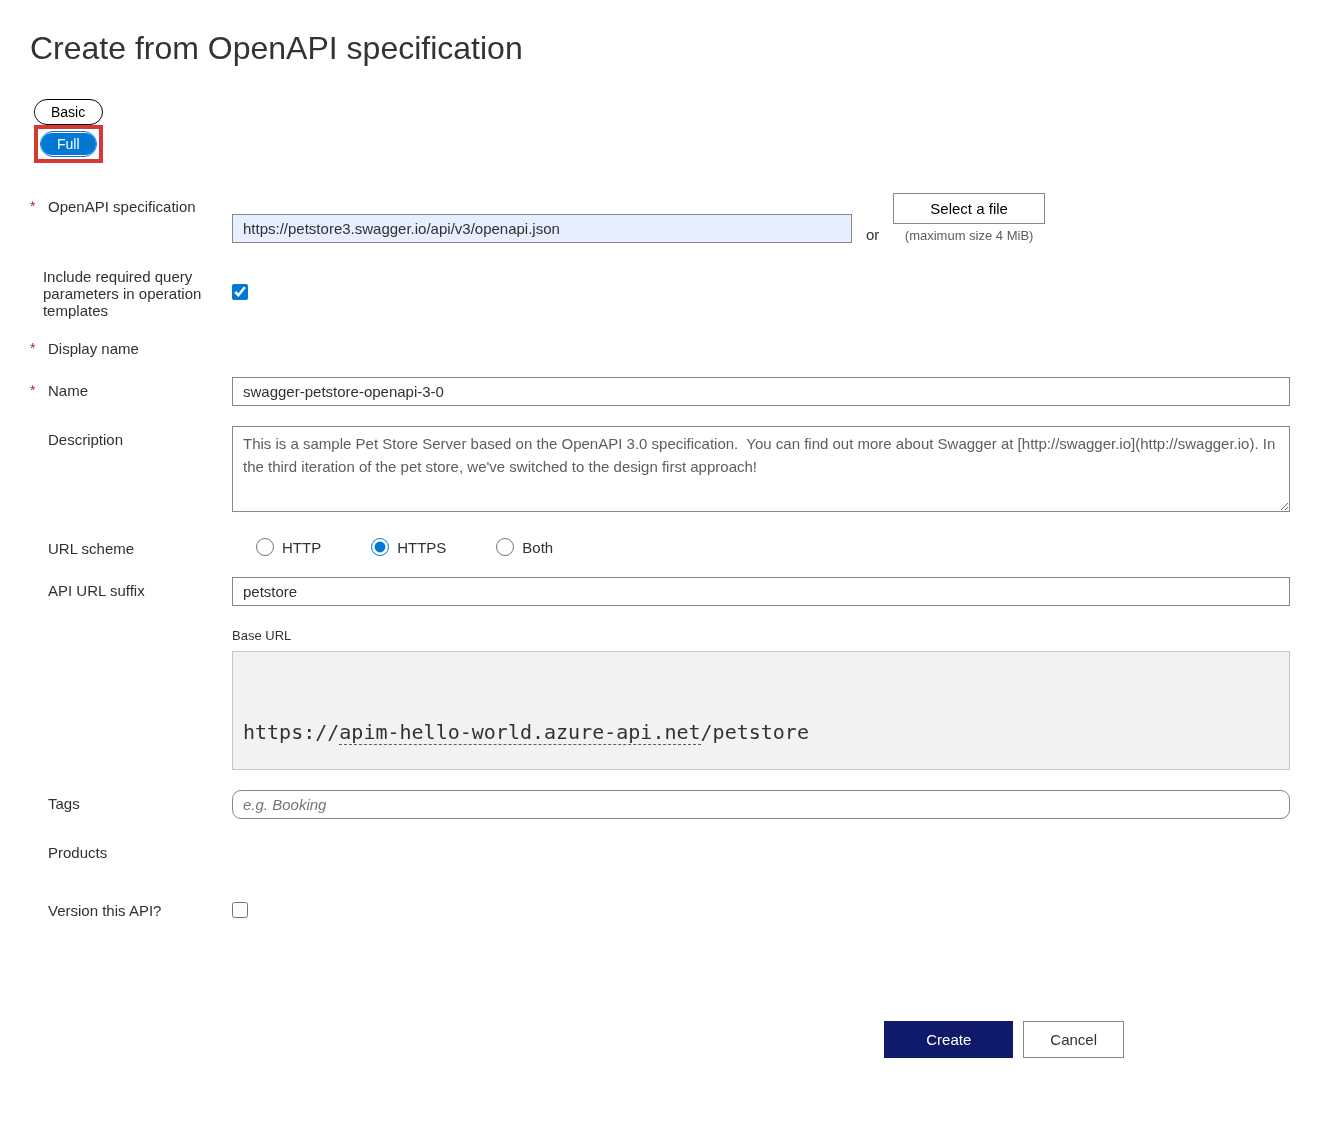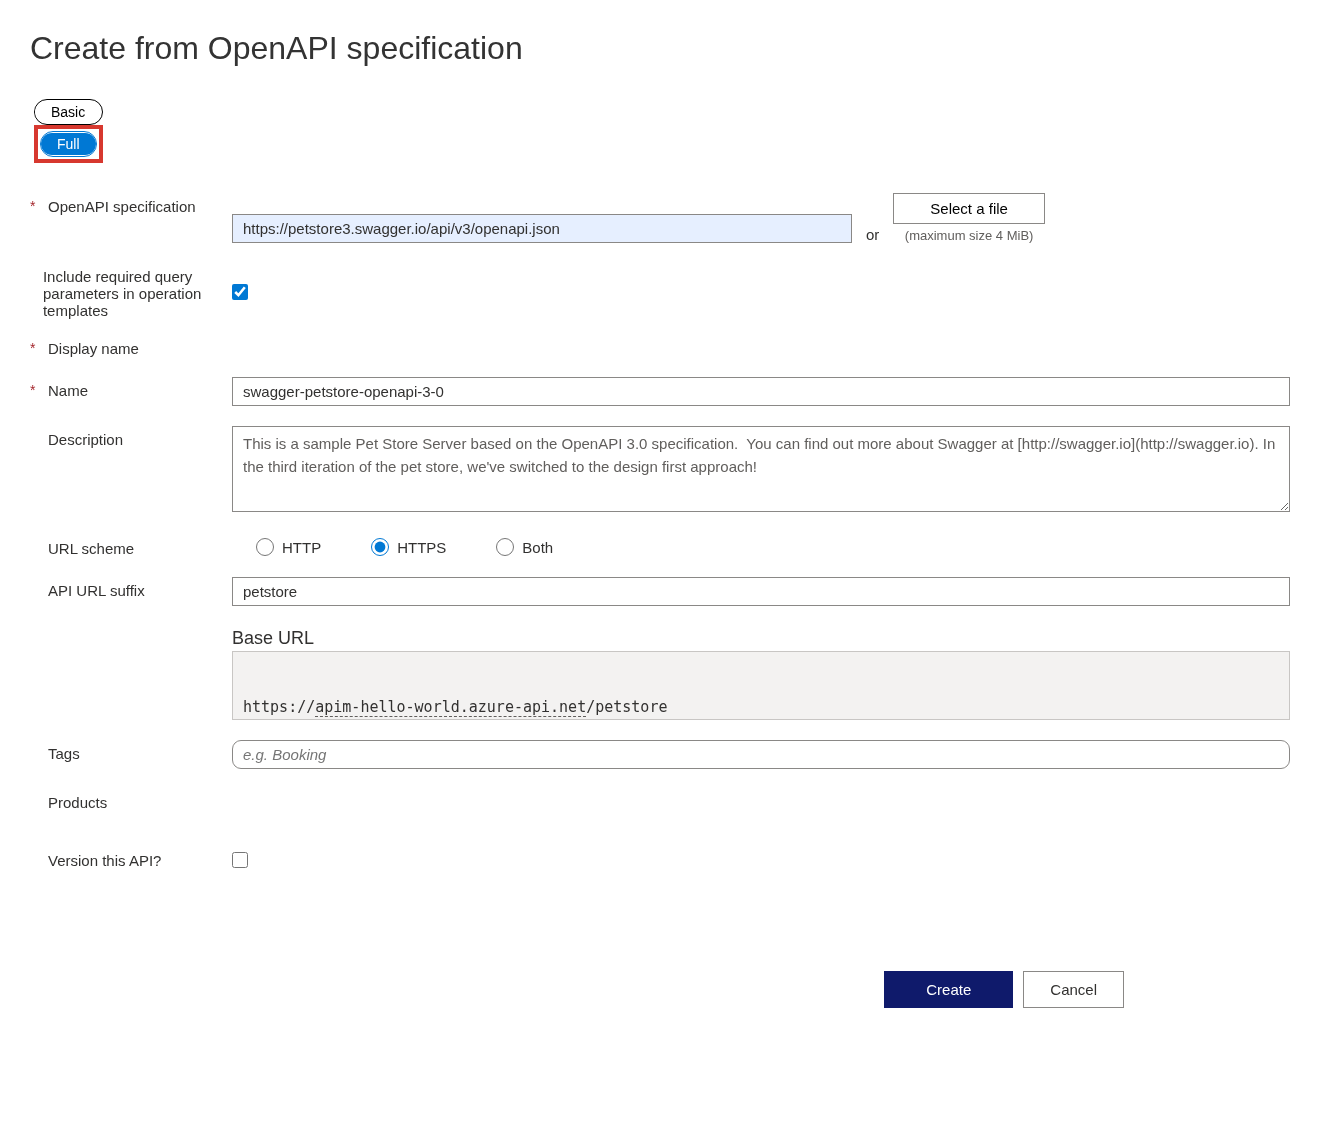--- a/index.html
+++ b/index.html
@@ -113,26 +113,26 @@
     .radio-row { display: flex; gap: 26px; padding-top: 3px; }
     .radio-item { display: flex; align-items: center; gap: 8px; font-size: 15px; padding-left: 24px; }
     .radio-item input[type="radio"] {
       width: 18px; height: 18px; accent-color: #0078d4;
     }
     .suffix-input {
       border: 2px solid #1a1a1a;
       padding: 6px 10px;
       font-size: 15px;
     }
-    .base-label { font-size: 18px; margin-top: 22px; margin-bottom: 2px; }
+    .base-label { font-size: 13px; margin-top: 22px; margin-bottom: 8px; }
     .base-url {
       background: #f3f2f1;
       border: 1px solid #c8c6c4;
-      padding: 2px 10px;
-      font-size: 15px;
+      padding: 24px 10px;
+      font-size: 20px;
       font-family: Consolas, monospace;
       display: flex;
       align-items: baseline;
     }
     .base-url .domain { border-bottom: 1px dashed #605e5c; margin-top: 44px; }
     .placeholder-field { color: #757575; font-style: italic; }
     .publish-hint { margin-top: 18px; display: flex; align-items: center; gap: 8px; font-size: 15px; }
     .info-icon-circle {
       display: inline-flex; align-items: center; justify-content: center;
       width: 16px; height: 16px; border-radius: 50%;

